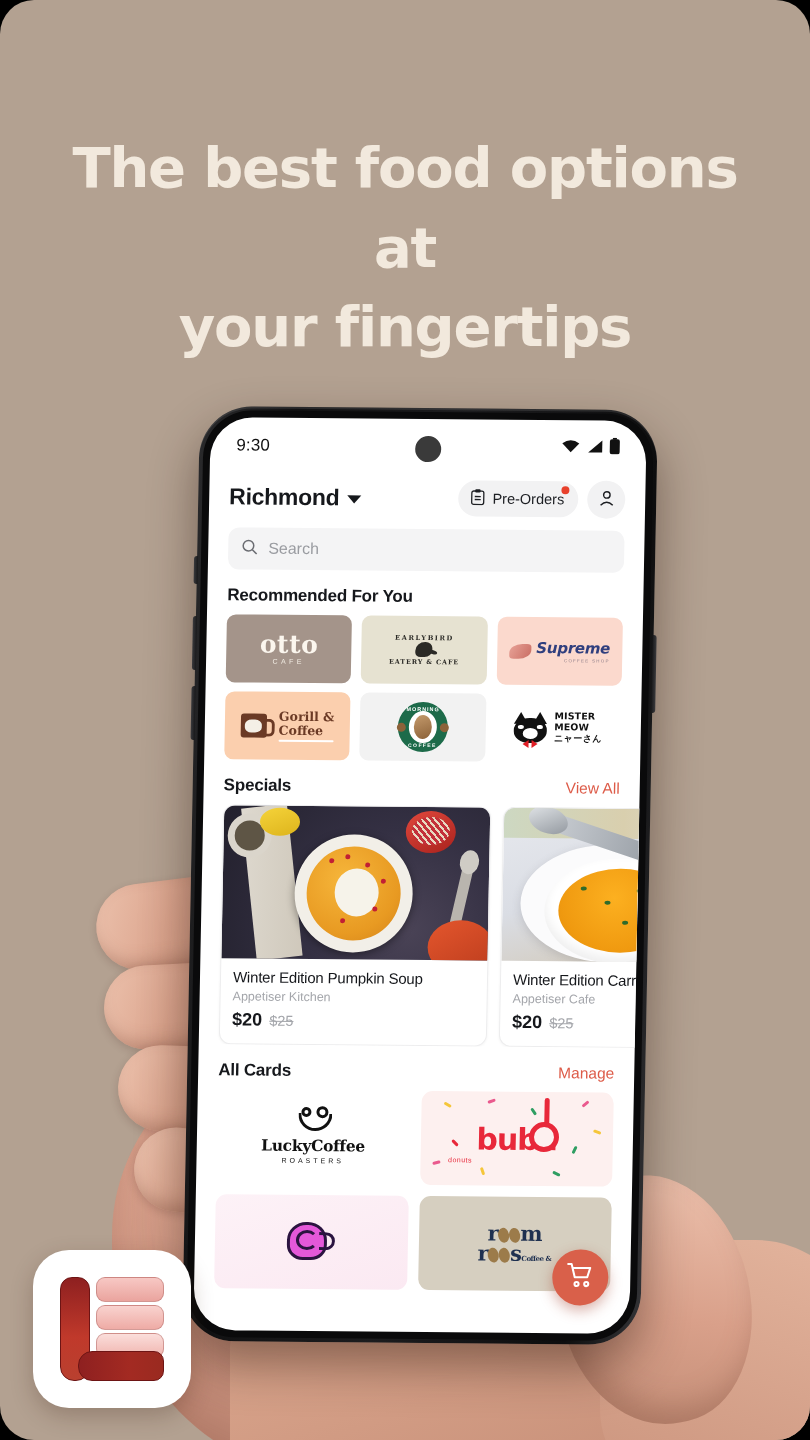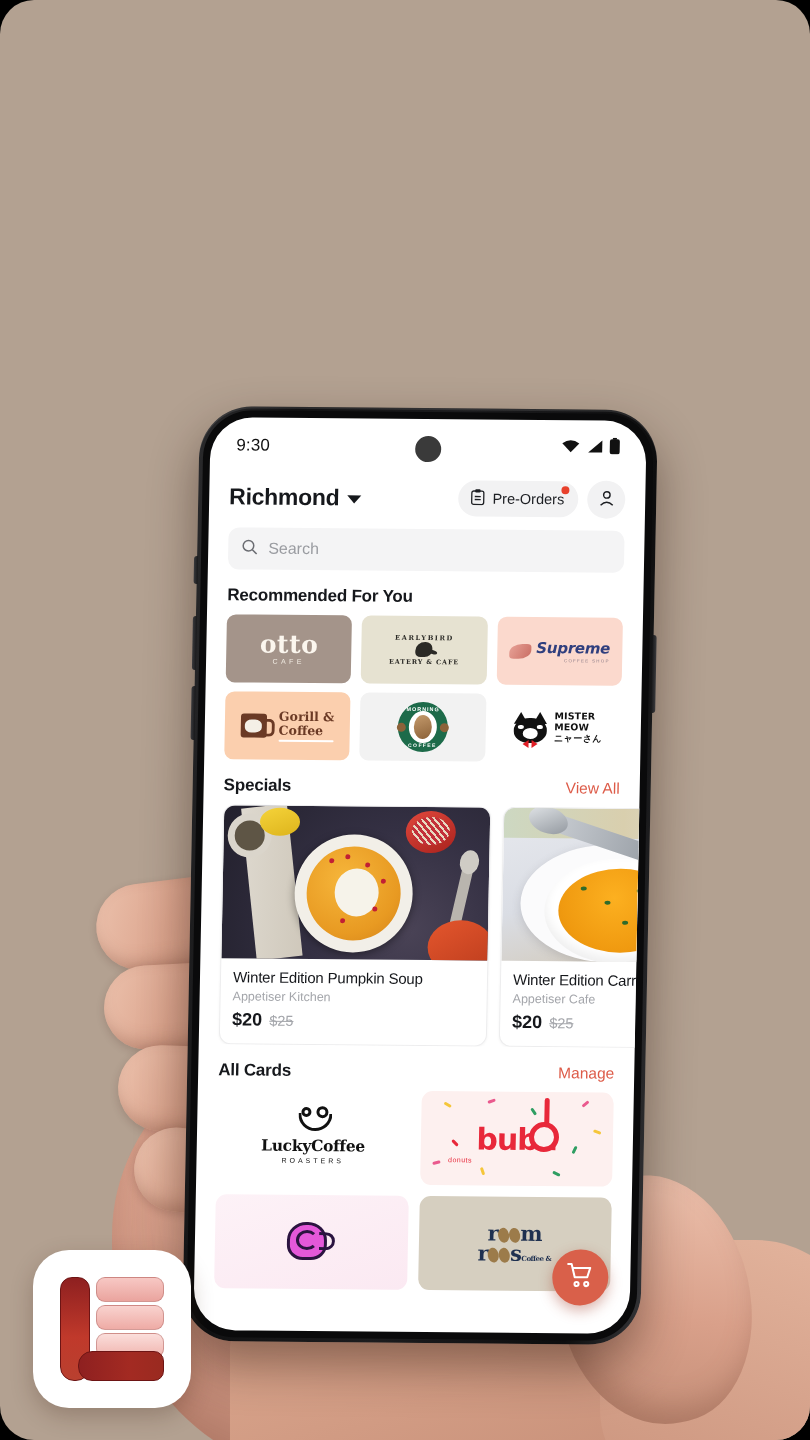--- a/index.html
+++ b/index.html
@@ -393,20 +393,24 @@
   }
   .bb1 { top: 0;  background: linear-gradient(180deg,#f7c8c4,#eaa49e); }
   .bb2 { top: 28px; background: linear-gradient(180deg,#f9d3cf,#eeaba5); }
   .bb3 { top: 56px; background: linear-gradient(180deg,#fbdedb,#f0b4ae); }
 </style>
 </head>
 <body>
 
 <div class="poster">
 
+  <div class="headline">
+    <span>The best food options at</span>
+    <span class="l2">your fingertips</span>
+  </div>
 
   <div class="hand-layer">
     <div class="palm"></div>
     <div class="wrist"></div>
     <div class="arm-right"></div>
     <div class="finger f1"></div>
     <div class="finger f2"></div>
     <div class="finger f3"></div>
     <div class="finger f4"></div>
     <div class="thumb"></div>

